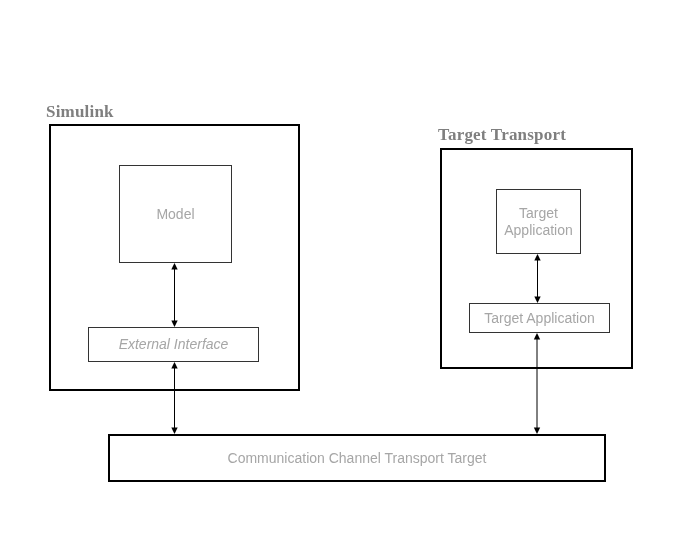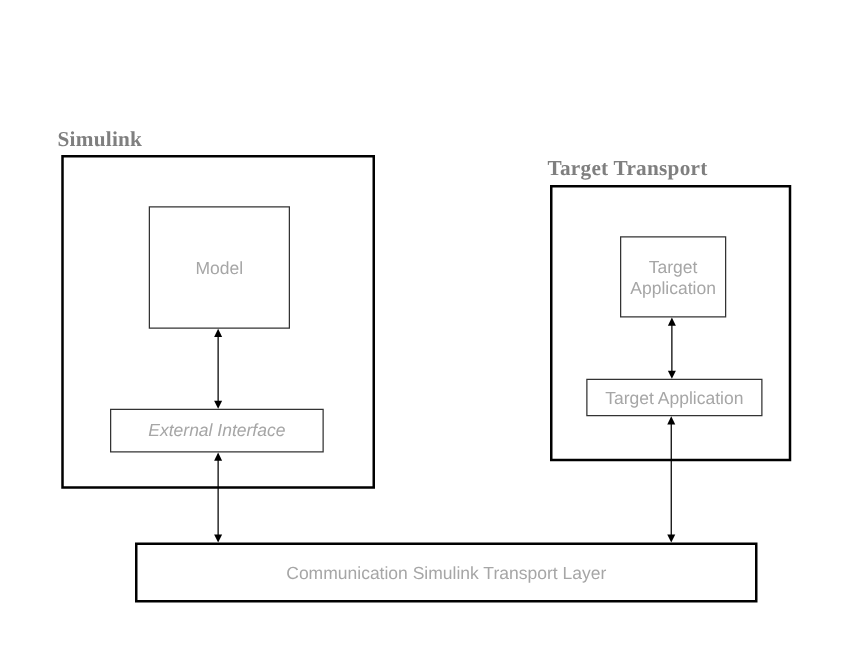--- a/index.html
+++ b/index.html
@@ -87,21 +87,21 @@
 
   <div id="box-target-application" class="inner-box">
     <span>Target Application</span>
   </div>
 
   <div id="box-target-connectivity" class="inner-box">
     <span>Target Application</span>
   </div>
 
   <div id="box-transport" class="inner-box">
-    <span>Communication Simulink Transport Layer</span>
+    <span>Communication Channel Transport Target</span>
   </div>
 
   <svg id="arrow-overlay" viewBox="0 0 688 536" xmlns="http://www.w3.org/2000/svg">
 
     <g>
       <line x1="174.5" y1="268" x2="174.5" y2="322"></line>
       <polygon points="174.5,263 171.3,269.5 177.7,269.5"></polygon>
       <polygon points="174.5,327 171.3,320.5 177.7,320.5"></polygon>
     </g>
 

